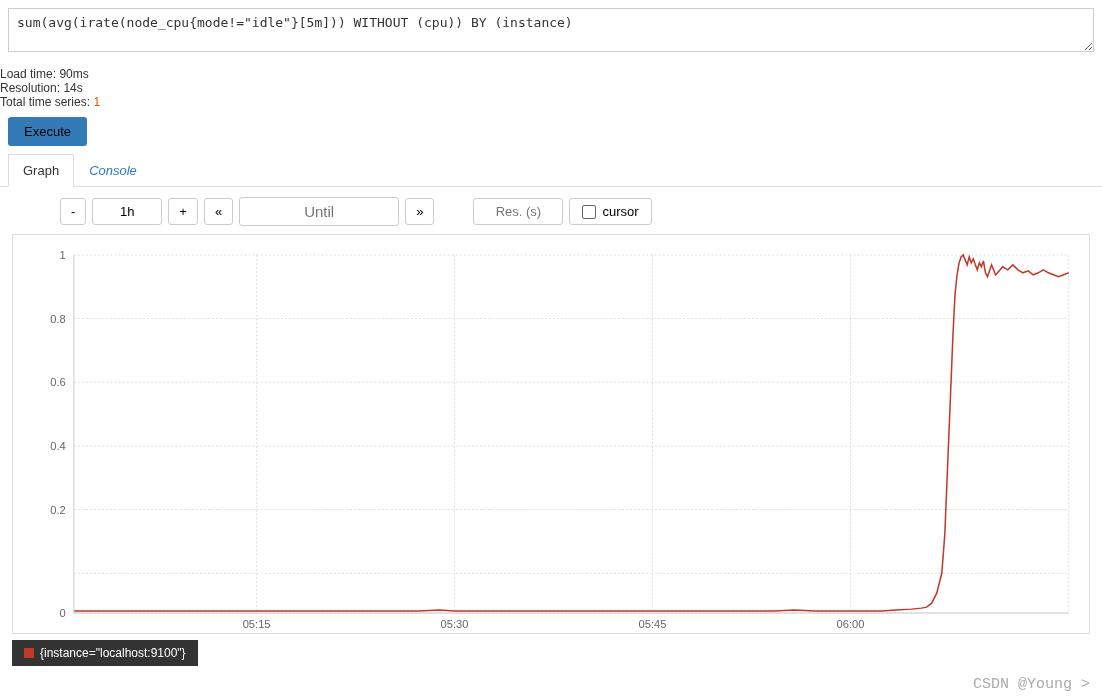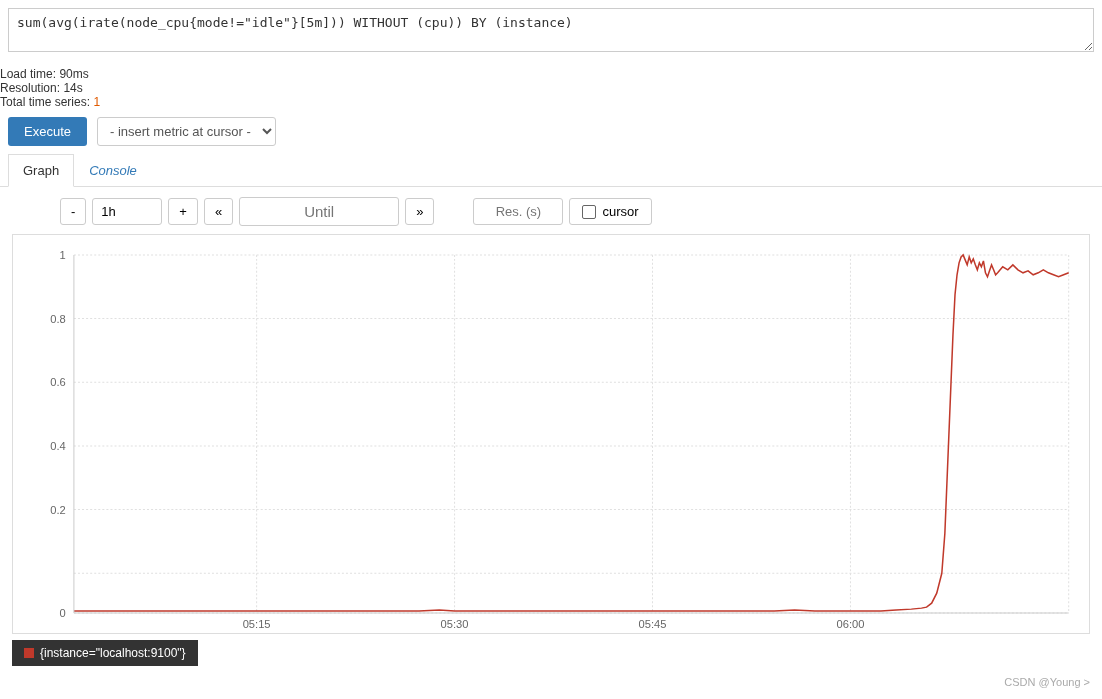--- a/index.html
+++ b/index.html
@@ -27,21 +27,21 @@
 
     #controls-row {
       display: flex;
       align-items: center;
       gap: 10px;
       padding: 6px 8px;
     }
 
     #execute-btn {
       background: #337ab7;
-      color: #ffffff;
+      color: #000000;
       border: none;
       padding: 7px 16px;
       font-size: 13px;
       cursor: pointer;
       border-radius: 3px;
     }
 
     #metric-select {
       padding: 5px 8px;
       font-size: 13px;
@@ -89,21 +89,21 @@
       cursor: pointer;
       font-size: 13px;
       border-radius: 3px;
     }
 
     #duration-input {
       border: 1px solid #ccc;
       padding: 5px 8px;
       font-size: 13px;
       width: 70px;
-      text-align: left;
+      text-align: center;
       border-radius: 3px;
     }
 
     #until-input {
       border: 1px solid #ccc;
       padding: 5px 24px;
       font-size: 15px;
       width: 160px;
       text-align: center;
       border-radius: 3px;
@@ -167,22 +167,23 @@
     .legend-dot {
       width: 10px;
       height: 10px;
       background: #c0392b;
       display: inline-block;
     }
 
     #footer {
       text-align: right;
       padding: 4px 12px;
-      font-size: 11px;
+      font-size: 15px;
       color: #aaa;
+      font-family: Liberation Mono, monospace;
     }
 
     .y-label {
       font-size: 11px;
       fill: #666;
     }
     .x-label {
       font-size: 11px;
       fill: #666;
     }
@@ -210,23 +211,20 @@
   <span>90ms</span><br>
   <span>Resolution:</span>
   <span>14s</span><br>
   <span>Total time series:</span>
   <span class="red">1</span>
 </div>
 
 
 <div id="controls-row">
   <button id="execute-btn">Execute</button>
-  <select id="metric-select">
-    <option>- insert metric at cursor -</option>
-  </select>
 </div>
 
 
 <div id="tabs-row">
   <div class="tab active">Graph</div>
   <div class="tab inactive">Console</div>
 </div>
 
 
 <div id="graph-controls">

